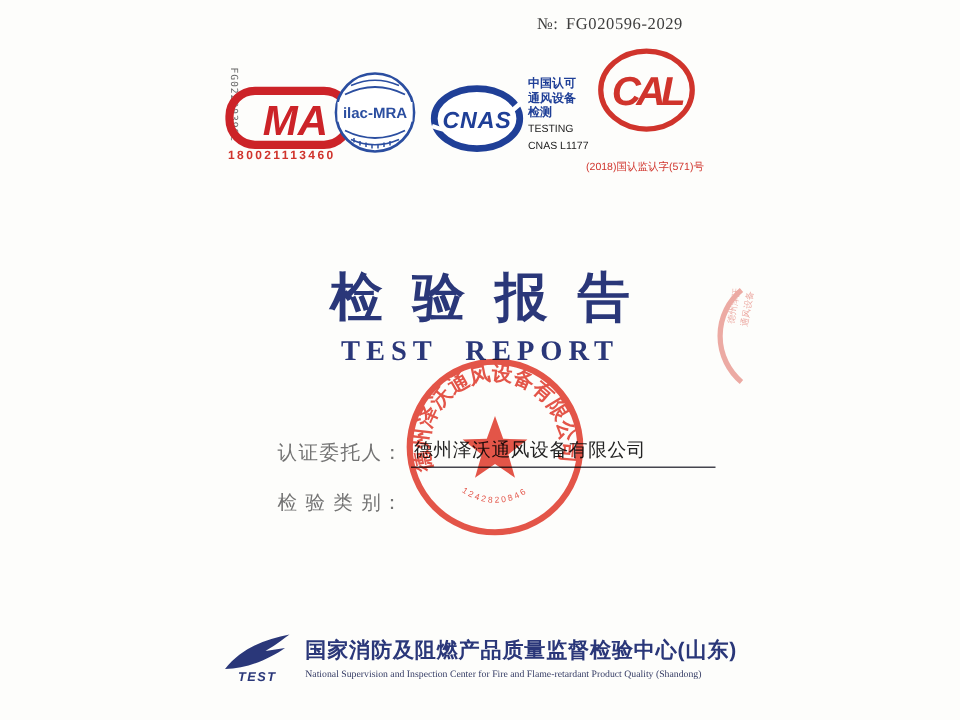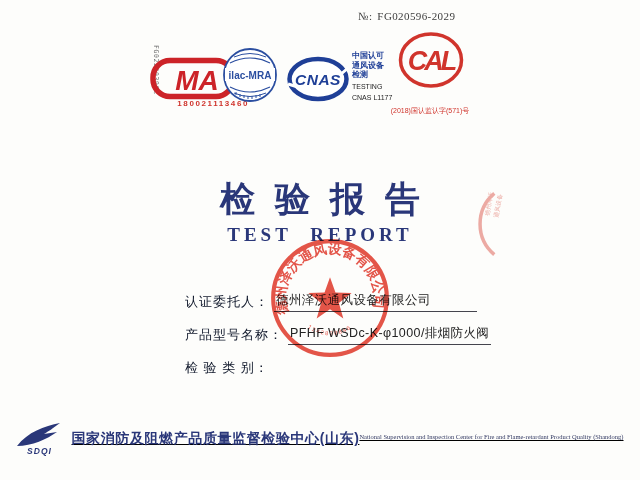--- a/index.html
+++ b/index.html
@@ -15,53 +15,53 @@
   .report-no{left:358px;top:10px;font-family:"Liberation Serif",serif;
     font-size:11px;color:#3d3d3d;letter-spacing:.4px;display:flex;gap:5px;}
 
   
   .side-code{left:152px;top:45px;writing-mode:vertical-rl;
     font-size:6.5px;color:#6b6b6b;letter-spacing:.6px;
     font-family:"DejaVu Sans Mono",monospace;}
 
   
   .cma{left:150px;top:56px;}
-  .cma-number{left:163px;top:99px;width:86px;text-align:right;
+  .cma-number{left:152px;top:99px;width:86px;text-align:left;
     font-size:8px;font-weight:bold;color:#d0342c;letter-spacing:1.6px;}
   .ilac{left:222px;top:47px;text-decoration:underline;}
   .cnas{left:286px;top:54px;font-style:italic;}
   .cnas-text{left:352px;top:51px;line-height:9.5px;}
   .cnas-text .cn{font-size:8px;font-weight:bold;color:#1f3f97;}
   .cnas-text .en{font-size:7px;color:#222;line-height:9px;margin-top:2px;}
   .cal{left:397px;top:32px;}
   .cal-caption{left:380px;top:106px;width:100px;text-align:center;
     font-size:7px;color:#d0342c;}
 
   
   .title-block{left:0;top:180px;width:640px;text-align:center;color:#2a3779;}
   .title-cn{font-size:35px;font-weight:800;letter-spacing:20px;
     padding-left:20px;line-height:38px;}
   .title-en{font-family:"Liberation Serif",serif;font-size:19px;font-weight:bold;
     letter-spacing:4px;word-spacing:10px;margin-top:6px;}
 
   
   .fields{left:185px;top:288px;width:292px;}
   .field-row{display:flex;align-items:flex-end;height:24px;margin-bottom:9px;}
-  .field-label{font-size:13px;color:#0f172a;letter-spacing:1px;
+  .field-label{font-size:13px;color:#737373;letter-spacing:1px;
     white-space:nowrap;margin-right:5px;padding-bottom:1px;}
   .field-value{flex:1;border-bottom:1.2px solid #45454e;font-size:12.5px;
     color:#232323;letter-spacing:.4px;padding:0 2px 2px;white-space:nowrap;}
 
   
   .footer{left:0;top:422px;width:640px;display:flex;justify-content:center;
     align-items:center;gap:9px;}
   .sdqi{display:flex;flex-direction:column;align-items:center;}
   .sdqi-label{font-size:8.5px;font-weight:bold;font-style:italic;
     color:#2a3779;letter-spacing:1px;margin-top:-2px;}
-  .footer-text{display:flex;flex-direction:row;text-decoration:underline;}
+  .footer-text{display:flex;flex-direction:column;}
   .footer-cn{font-size:14px;font-weight:700;color:#2a3779;letter-spacing:.6px;}
   .footer-en{font-family:"Liberation Serif",serif;font-size:6.5px;
     color:#333a63;margin-top:3px;}
 
   
   .stamp-main{left:268px;top:236px;width:124px;height:124px;
     opacity:.88;mix-blend-mode:multiply;pointer-events:none;}
   .stamp-partial{left:446px;top:172px;width:84px;height:115px;
     opacity:.5;mix-blend-mode:multiply;pointer-events:none;}
 </style>
@@ -124,34 +124,30 @@
   <div class="title-cn">检验报告</div>
   <div class="title-en">TEST REPORT</div>
 </div>
 
 <div class="abs fields">
   <div class="field-row">
     <span class="field-label">认证委托人：</span>
     <span class="field-value">德州泽沃通风设备有限公司</span>
   </div>
   <div class="field-row">
-    <span class="field-label">产品型号名称：</span>
-    <span class="field-value">PFHF WSDc-K-φ1000/排烟防火阀</span>
-  </div>
-  <div class="field-row">
     <span class="field-label">检 验 类 别：</span>
   </div>
 </div>
 
 <div class="abs footer">
   <div class="sdqi">
     <svg width="46" height="26" viewBox="0 0 46 26">
       <path d="M1 24 C12 10 28 4 44 1 C36 7 33 9 28 12 L41 10 C31 17 16 24 1 24 Z" fill="#2a3779"></path>
     </svg>
-    <div class="sdqi-label">SDQI</div>
+    <div class="sdqi-label">TEST</div>
   </div>
   <div class="footer-text">
     <div class="footer-cn">国家消防及阻燃产品质量监督检验中心(山东)</div>
     <div class="footer-en">National Supervision and Inspection Center for Fire and Flame-retardant Product Quality (Shandong)</div>
   </div>
 </div>
 
 <div class="abs stamp-main">
   <svg width="124" height="124" viewBox="0 0 120 120">
     <circle cx="60" cy="60" r="55" fill="none" stroke="#e23d30" stroke-width="4"></circle>

